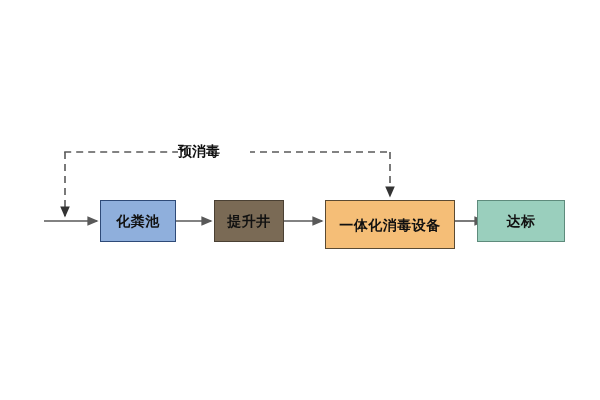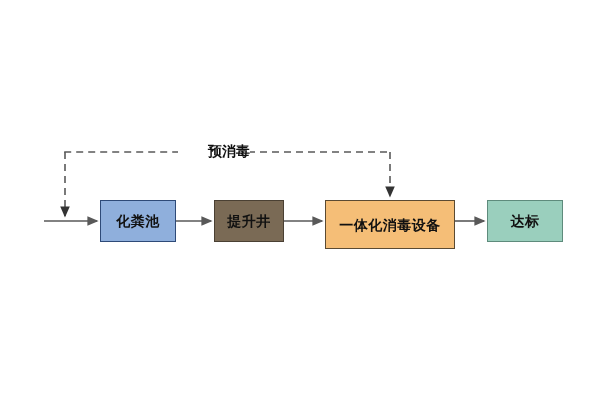--- a/index.html
+++ b/index.html
@@ -50,33 +50,33 @@
     left: 214px; top: 200px;  width: 70px;  height: 42px;
     background: #7A6A55;
     border: 1.5px solid #4A4033;
   }
   #node-disinfect {
     left: 325px; top: 200px;  width: 130px; height: 49px;
     background: #F5BE77;
     border: 1.5px solid #5B4A32;
   }
   #node-standard {
-    left: 487px; top: 200px;  width: 76px;  height: 42px;
+    left: 477px; top: 200px;  width: 88px;  height: 42px;
     background: #9ACFBD;
     border: 1.5px solid #5E8B7C;
   }
   #loop-label {
     position: absolute;
     left: 178px;
     top: 141px;
     width: 72px;
     height: 22px;
     display: flex;
     align-items: center;
-    justify-content: flex-end;
+    justify-content: flex-start;
     background: #ffffff;
     font-weight: bold;
     font-size: 14px;
     color: #111111;
     white-space: nowrap;
   }
 </style>
 </head>
 <body>
 

